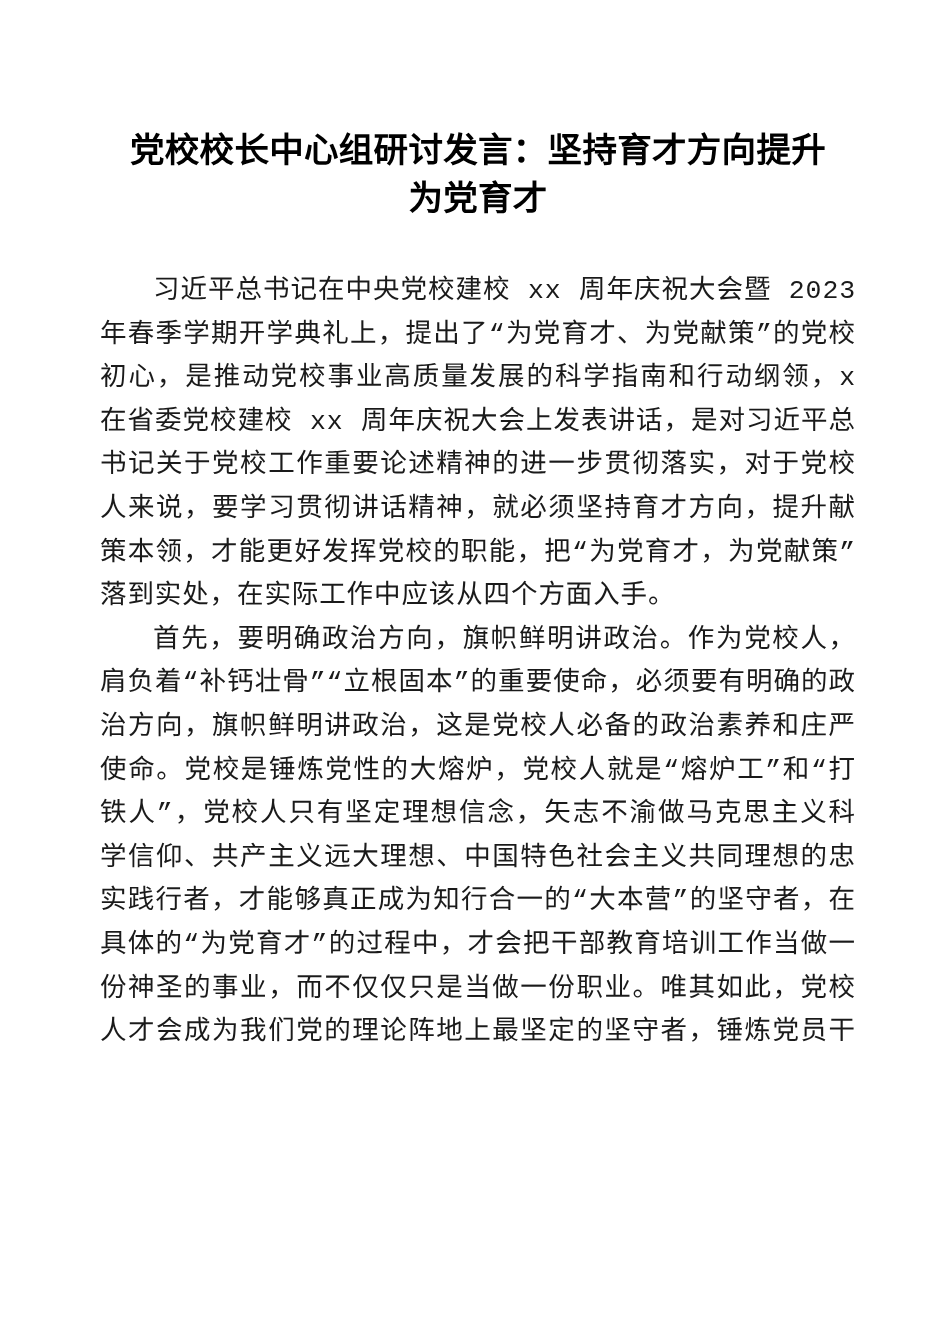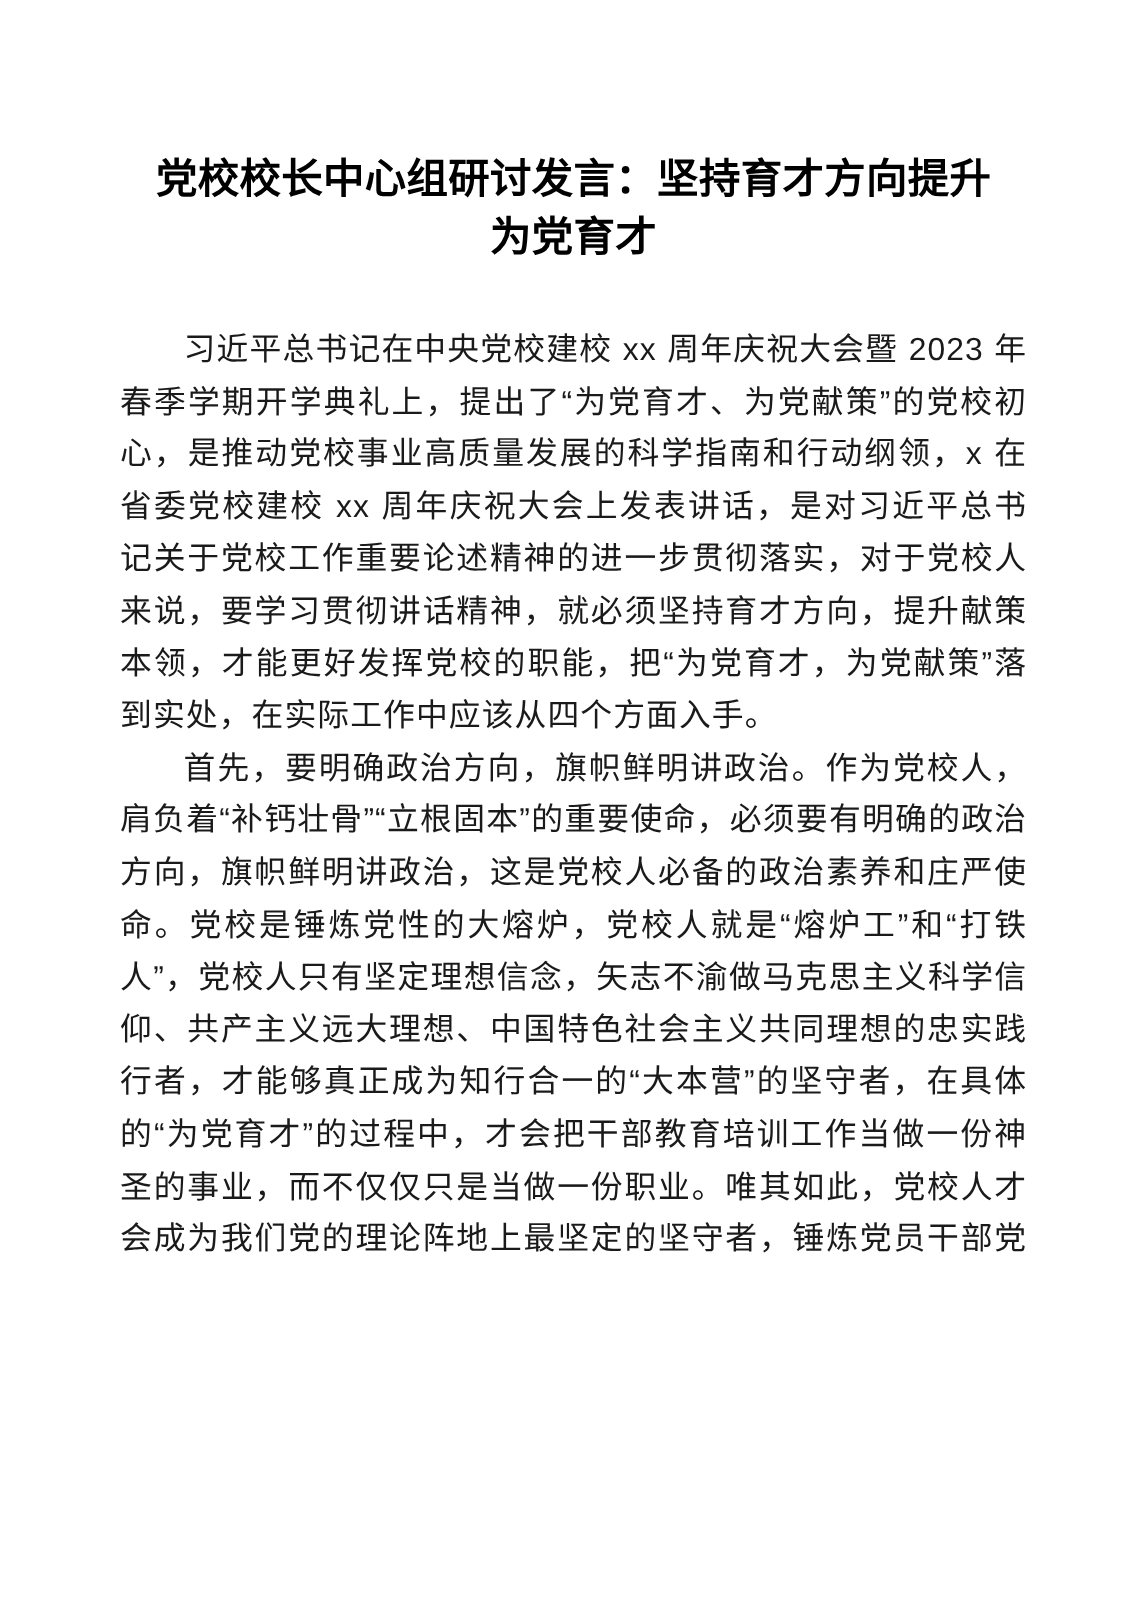--- a/index.html
+++ b/index.html
@@ -47,21 +47,21 @@
 
   .doc-content {
     margin: 0;
     padding: 0;
     padding-top: 48px;
   }
 
   .para {
     margin: 0;
     padding: 0;
-    font-family: Liberation Sans, sans-serif;
+    font-family: Liberation Mono, monospace;
     font-size: 26.5px;
     line-height: 43.6px;
     color: #1a1a1a;
     text-align: justify;
     text-justify: inter-ideograph;
     text-indent: 2em;
     letter-spacing: 0.9px;
     word-spacing: 0.5px;
   }
 

